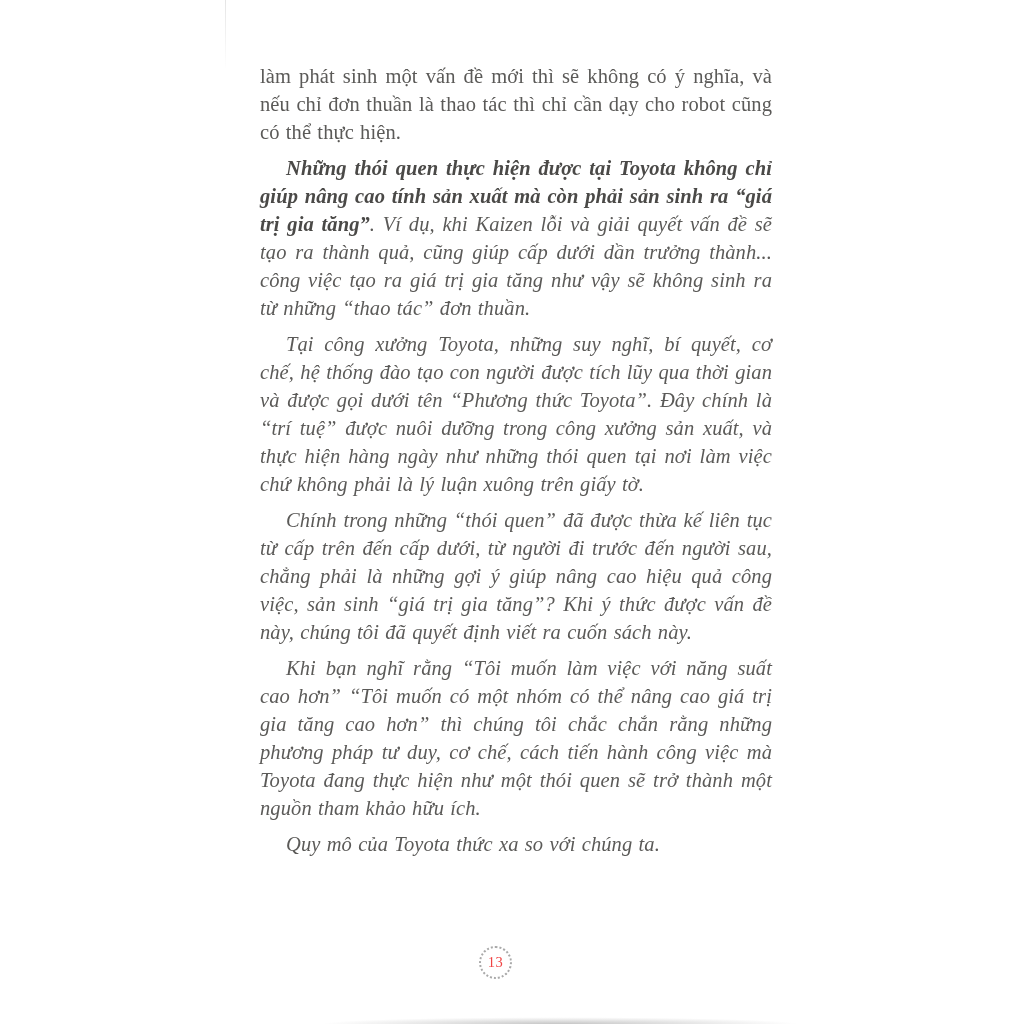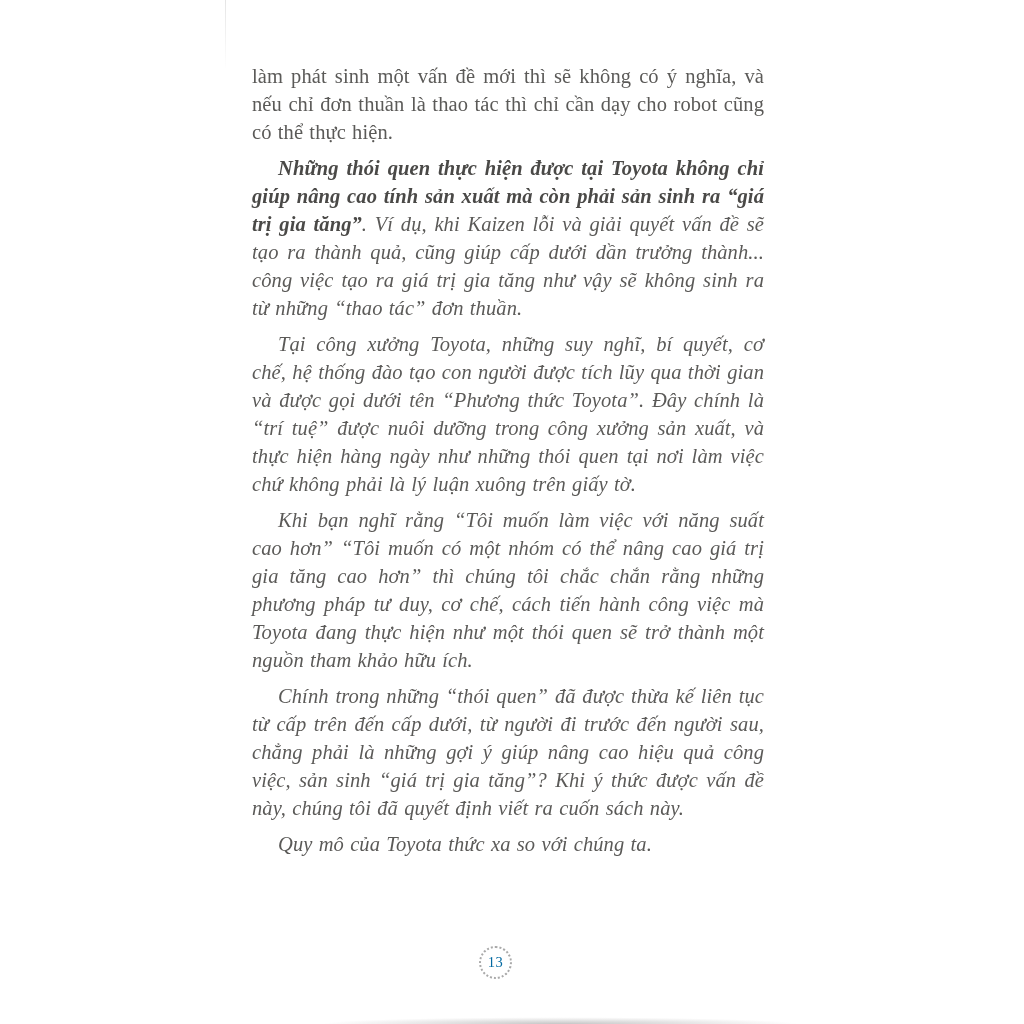--- a/index.html
+++ b/index.html
@@ -14,21 +14,21 @@
     overflow: hidden;
     font-family: "Liberation Serif", "DejaVu Serif", serif;
   }
   .scan-page {
     position: absolute;
     inset: 0;
     background: #ffffff;
   }
   .text-col {
     position: absolute;
-    left: 252px;
+    left: 260px;
     top: 62px;
     width: 512px;
   }
   .para {
     margin: 0 0 8px 0;
     font-size: 20.5px;
     line-height: 28px;
     color: #5b5a58;
     text-align: justify;
     letter-spacing: 0.1px;
@@ -46,21 +46,21 @@
     top: 946px;
     width: 33px;
     height: 33px;
     border: 2px dotted #a9a9a9;
     border-radius: 50%;
     box-sizing: border-box;
     display: flex;
     align-items: center;
     justify-content: center;
     font-size: 14.5px;
-    color: #0369a1;
+    color: #ef4444;
     letter-spacing: 0.5px;
     background: #ffffff;
   }
   .bottom-shadow {
     position: absolute;
     left: 280px;
     bottom: 0px;
     width: 560px;
     height: 8px;
     background: radial-gradient(ellipse 50% 100% at 50% 100%, rgba(90,90,90,0.35), rgba(120,120,120,0.12) 60%, transparent 85%);
@@ -79,22 +79,22 @@
 </head>
 <body>
 
 <div class="scan-page">
   <div class="page-edge-line"></div>
 
   <div class="text-col">
       <p class="para"><span class="seg">làm phát sinh một vấn đề mới thì sẽ không có ý nghĩa, và nếu chỉ đơn thuần là thao tác thì chỉ cần dạy cho robot cũng có thể thực hiện.</span></p>
       <p class="para indent"><span class="seg bold">Những thói quen thực hiện được tại Toyota không chỉ giúp nâng cao tính sản xuất mà còn phải sản sinh ra “giá trị gia tăng”</span><span class="seg">. Ví dụ, khi Kaizen lỗi và giải quyết vấn đề sẽ tạo ra thành quả, cũng giúp cấp dưới dần trưởng thành... công việc tạo ra giá trị gia tăng như vậy sẽ không sinh ra từ những “thao tác” đơn thuần.</span></p>
       <p class="para indent"><span class="seg">Tại công xưởng Toyota, những suy nghĩ, bí quyết, cơ chế, hệ thống đào tạo con người được tích lũy qua thời gian và được gọi dưới tên “Phương thức Toyota”. Đây chính là “trí tuệ” được nuôi dưỡng trong công xưởng sản xuất, và thực hiện hàng ngày như những thói quen tại nơi làm việc chứ không phải là lý luận xuông trên giấy tờ.</span></p>
+      <p class="para indent"><span class="seg">Chính trong những “thói quen” đã được thừa kế liên tục từ cấp trên đến cấp dưới, từ người đi trước đến người sau, chẳng phải là những gợi ý giúp nâng cao hiệu quả công việc, sản sinh “giá trị gia tăng”? Khi ý thức được vấn đề này, chúng tôi đã quyết định viết ra cuốn sách này.</span></p>
       <p class="para indent"><span class="seg">Khi bạn nghĩ rằng “Tôi muốn làm việc với năng suất cao hơn” “Tôi muốn có một nhóm có thể nâng cao giá trị gia tăng cao hơn” thì chúng tôi chắc chắn rằng những phương pháp tư duy, cơ chế, cách tiến hành công việc mà Toyota đang thực hiện như một thói quen sẽ trở thành một nguồn tham khảo hữu ích.</span></p>
-      <p class="para indent"><span class="seg">Chính trong những “thói quen” đã được thừa kế liên tục từ cấp trên đến cấp dưới, từ người đi trước đến người sau, chẳng phải là những gợi ý giúp nâng cao hiệu quả công việc, sản sinh “giá trị gia tăng”? Khi ý thức được vấn đề này, chúng tôi đã quyết định viết ra cuốn sách này.</span></p>
       <p class="para indent"><span class="seg">Quy mô của Toyota thức xa so với chúng ta.</span></p>
     </div>
 
   <div class="page-number-badge">
     <span>13</span>
   </div>
 
   <div class="bottom-shadow"></div>
 </div>
 

